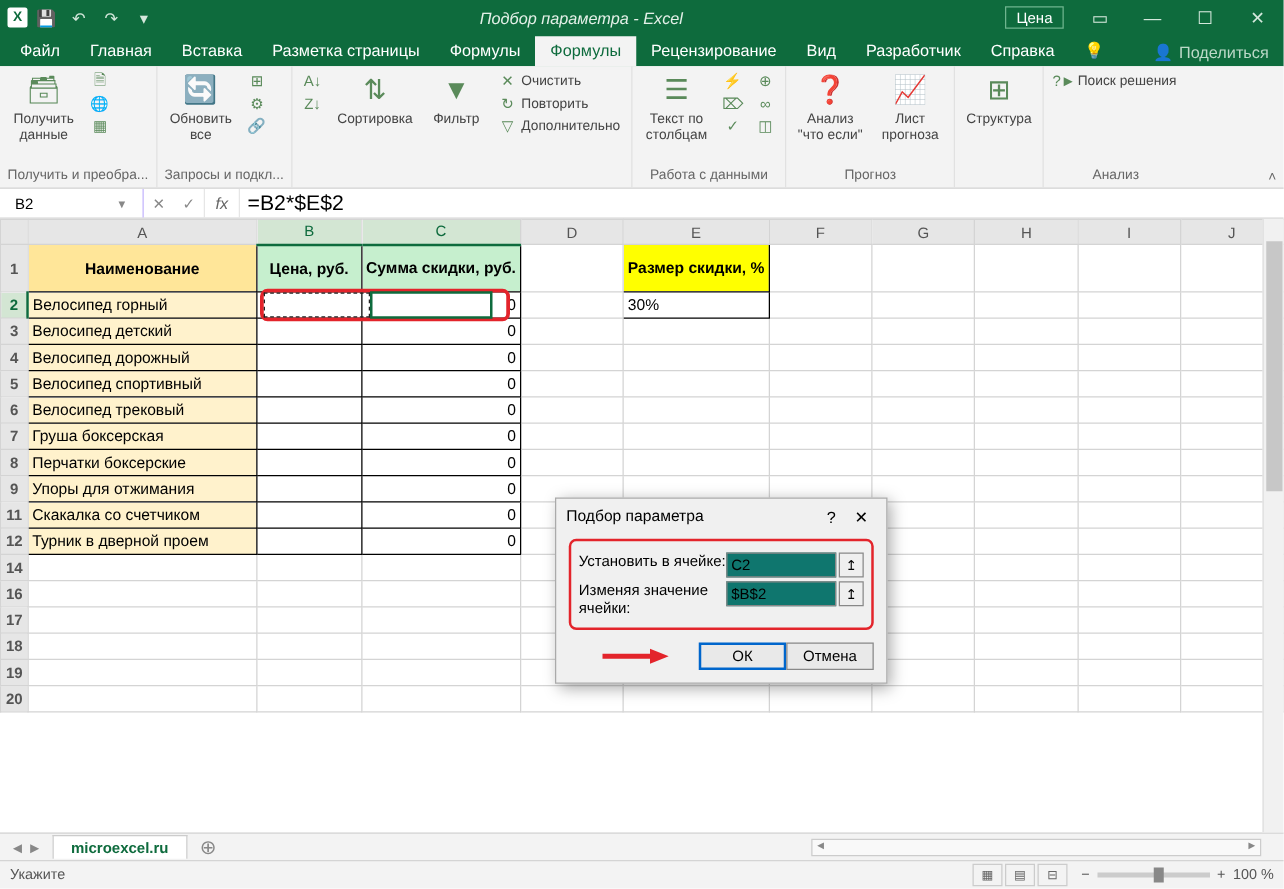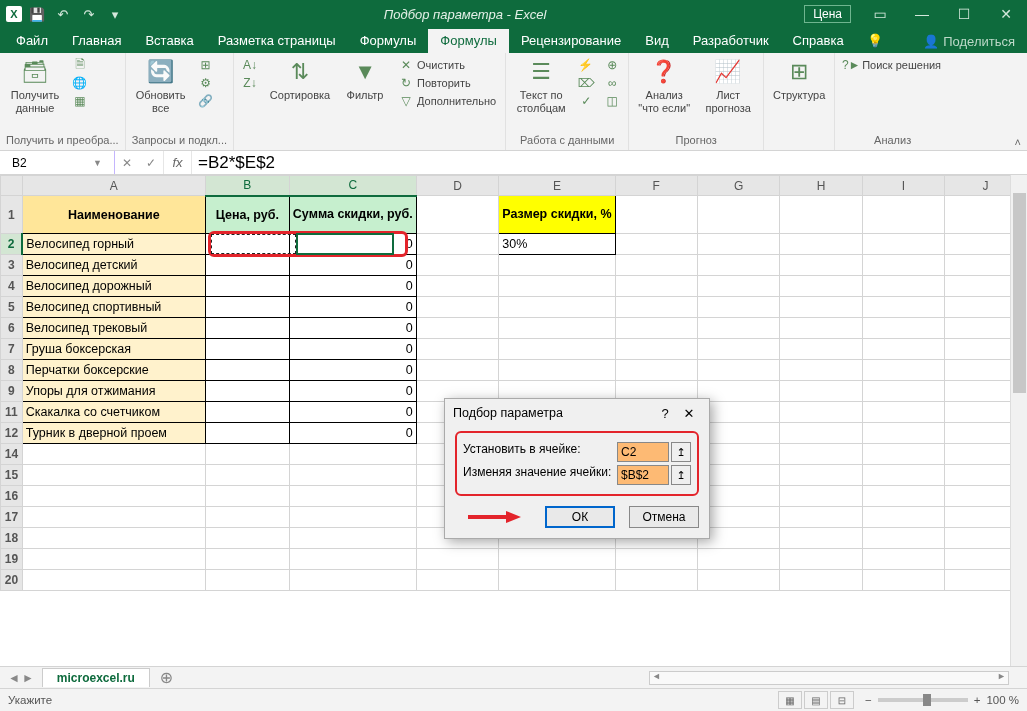--- a/index.html
+++ b/index.html
@@ -70,23 +70,23 @@
 
 
 .dialog { position: absolute; left: 444px; top: 398px; width: 266px; background: #f0f0f0; border: 1px solid #aaa; box-shadow: 3px 3px 12px rgba(0,0,0,0.35); }
 .dialog .dtitle { height: 28px; display: flex; align-items: center; padding: 0 8px; font-size: 12.5px; }
 .dialog .dtitle .sp { flex: 1; }
 .dialog .dtitle .dx { width: 24px; text-align: center; font-size: 13px; cursor: pointer; }
 .dialog .dbody { padding: 4px 10px 10px; }
 .dialog .redbox { border: 2.5px solid #e3242b; border-radius: 6px; padding: 6px 6px; }
 .dialog .drow { display: flex; align-items: flex-start; margin: 3px 0; font-size: 12px; }
 .dialog .drow .lbl { flex: 1; }
-.dialog .drow input { width: 52px; height: 20px; border: 1px solid #888; padding: 0 3px; font-size: 12px; background: #fdba74; }
+.dialog .drow input { width: 88px; height: 20px; border: 1px solid #888; padding: 0 3px; font-size: 12px; background: #0f766e; }
 .dialog .drow .pick { width: 20px; height: 20px; border: 1px solid #888; margin-left: 2px; background: #efefef; display: flex; align-items: center; justify-content: center; font-size: 11px; cursor: pointer; }
-.dialog .dbtns { display: flex; justify-content: flex-end; gap: 14px; margin-top: 10px; align-items: center; }
+.dialog .dbtns { display: flex; justify-content: flex-end; gap: 0; margin-top: 10px; align-items: center; }
 .dialog .dbtns button { width: 70px; height: 22px; border: 1px solid #888; background: #e9e9e9; font-size: 12px; cursor: pointer; }
 .dialog .dbtns button.ok { border: 2px solid #0066cc; }
 .dialog .arrow { flex: 1; display: flex; justify-content: center; }
 .dialog .arrow svg { width: 55px; height: 16px; }
 
 
 .sheettabs { height: 22px; border-top: 1px solid #d4d4d4; display: flex; align-items: center; background: #f3f3f3; font-size: 12px; }
 .sheettabs .nav { display: flex; gap: 2px; padding: 0 8px; color: #888; }
 .sheettabs .tab { padding: 2px 14px; background: #fff; border: 1px solid #ccc; border-bottom: none; color: #0e6b3d; font-weight: bold; }
 .sheettabs .add { padding: 0 10px; color: #888; font-size: 16px; cursor: pointer; }
@@ -480,33 +480,20 @@
           <td></td>
           <td></td>
           <td></td>
           <td></td>
           <td></td>
           <td></td>
           <td></td>
           <td></td>
         </tr>
         <tr>
-          <th class="rowhdr">15</th>
-          <td></td>
-          <td></td>
-          <td></td>
-          <td></td>
-          <td></td>
-          <td></td>
-          <td></td>
-          <td></td>
-          <td></td>
-          <td></td>
-        </tr>
-        <tr>
           <th class="rowhdr">16</th>
           <td></td>
           <td></td>
           <td></td>
           <td></td>
           <td></td>
           <td></td>
           <td></td>
           <td></td>
           <td></td>

